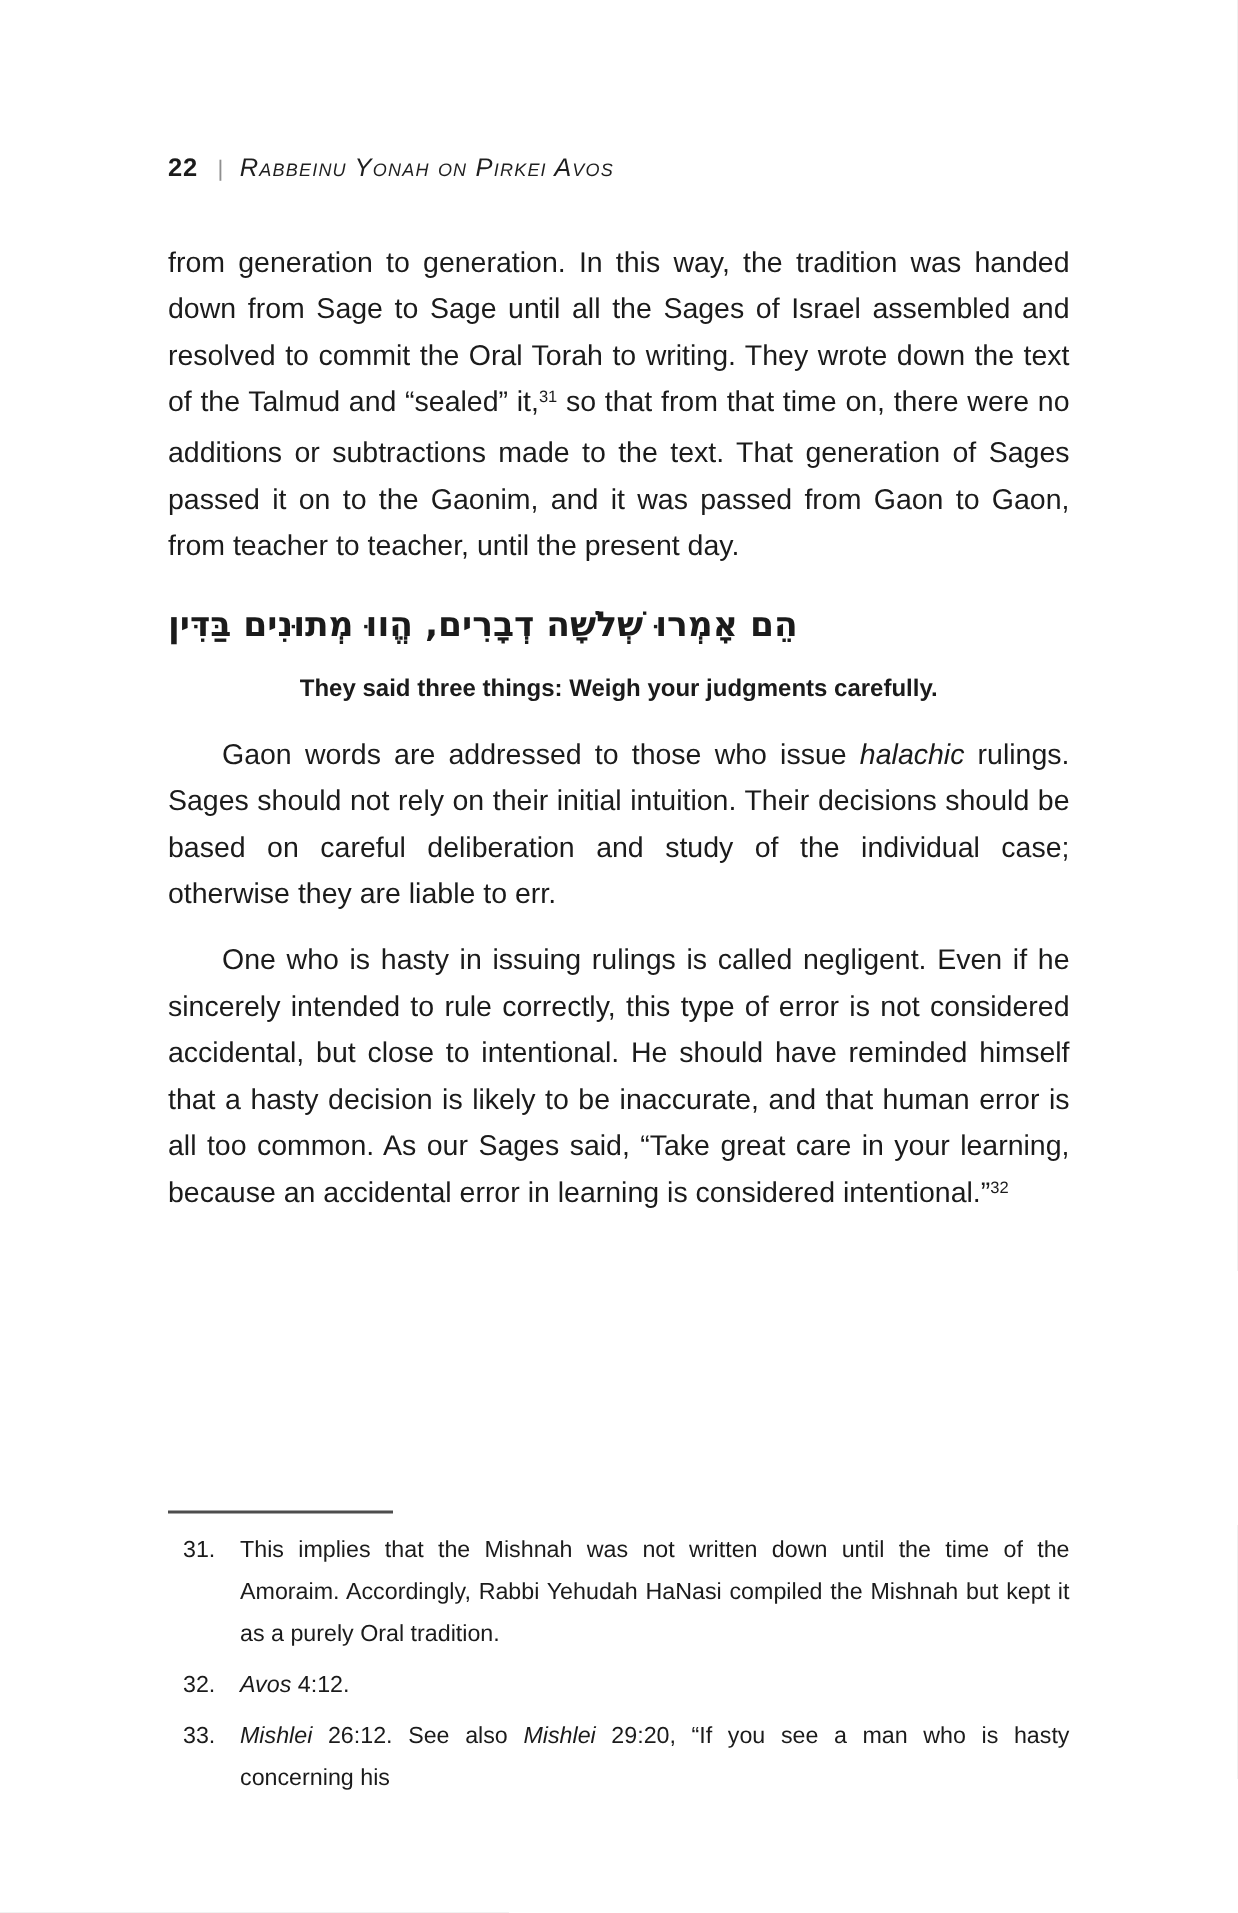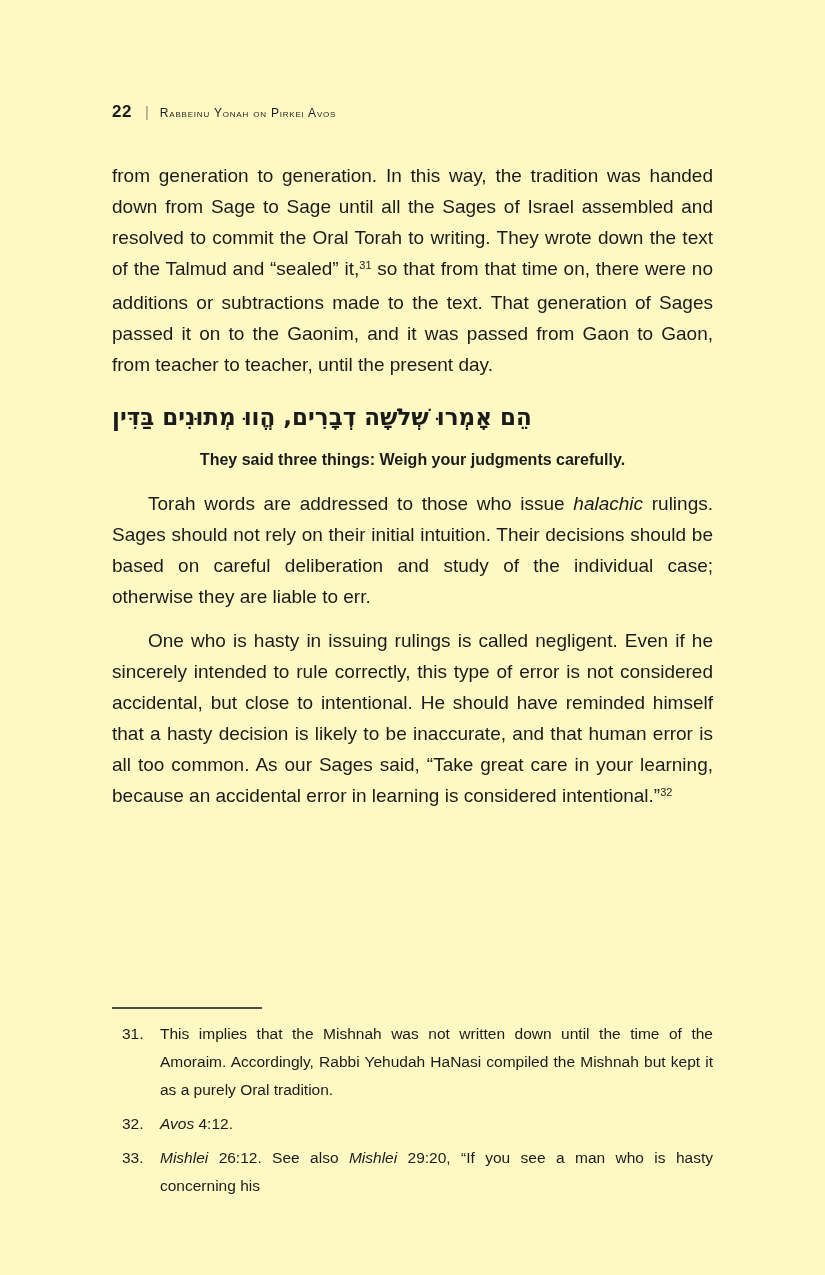--- a/index.html
+++ b/index.html
@@ -1,32 +1,32 @@
 <!DOCTYPE html>
 <html><head>
 <meta charset="utf-8">
 <style>
   html,body { margin:0; padding:0; background:#e8e8e8; }
   .page {
     position:relative;
     width:825px; height:1275px;
     margin:0 auto;
-    background:#fef9c3;
+    background:#ffffff;
     font-family:"Liberation Sans", sans-serif;
     color:#1b1b1b;
     overflow:hidden;
   }
   
   .running-header {
     position:absolute; left:112px; top:102px;
     display:flex; align-items:baseline; white-space:nowrap;
   }
   .page-num { font-size:17px; font-weight:bold; letter-spacing:.5px; }
   .hdr-sep  { font-size:15px; color:#8f8f8f; margin:0 11px 0 13px; font-weight:normal; }
-  .hdr-title{ font-size:12px; font-variant:small-caps; letter-spacing:.8px; color:#1f1f1f; }
+  .hdr-title{ font-size:17px; font-variant:small-caps; letter-spacing:.8px; color:#1f1f1f;font-style:italic; }
 
   
   .body-text {
     position:absolute; left:112px; top:160px; width:601px;
     font-size:19px; line-height:31px; text-align:justify;
   }
   .para { margin:0 0 13px 0; }
   .para.indent { text-indent:36px; }
 
   .hebrew {
@@ -66,21 +66,21 @@
   </div>
 
   <div class="body-text">
 
     <p class="para"><span>from generation to generation. In this way, the tradition was handed down from Sage to Sage until all the Sages of Israel assembled and resolved to commit the Oral Torah to writing. They wrote down the text of the Talmud and “sealed” it,</span><span class="sup">31</span><span> so that from that time on, there were no additions or subtractions made to the text. That generation of Sages passed it on to the Gaonim, and it was passed from Gaon to Gaon, from teacher to teacher, until the present day.</span></p>
 
     <div class="hebrew" dir="rtl">הֵם אָמְרוּ שְׁלֹשָׁה דְבָרִים, הֱווּ מְתוּנִים בַּדִּין</div>
 
     <div class="mishnah-heading">They said three things: Weigh your judgments carefully.</div>
 
-    <p class="para indent"><span>Torah words are addressed to those who issue </span><span class="it">halachic</span><span> rulings. Sages should not rely on their initial intuition. Their decisions should be based on careful deliberation and study of the individual case; otherwise they are liable to err.</span></p>
+    <p class="para indent"><span>Gaon words are addressed to those who issue </span><span class="it">halachic</span><span> rulings. Sages should not rely on their initial intuition. Their decisions should be based on careful deliberation and study of the individual case; otherwise they are liable to err.</span></p>
 
     <p class="para indent"><span>One who is hasty in issuing rulings is called negligent. Even if he sincerely intended to rule correctly, this type of error is not considered accidental, but close to intentional. He should have reminded himself that a hasty decision is likely to be inaccurate, and that human error is all too common. As our Sages said, “Take great care in your learning, because an accidental error in learning is considered intentional.”</span><span class="sup">32</span></p>
 
 
   </div>
 
   <div class="footnotes">
     <div class="fn-divider"></div>
 
     <div class="fn">

